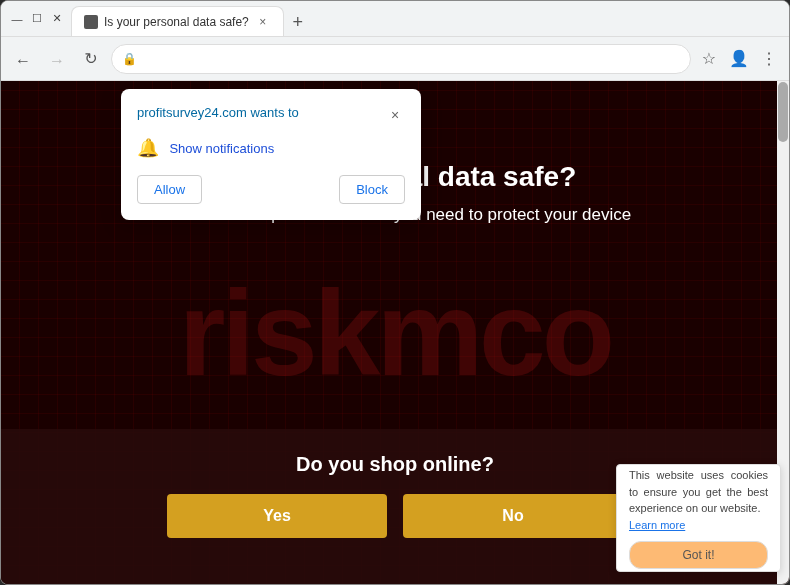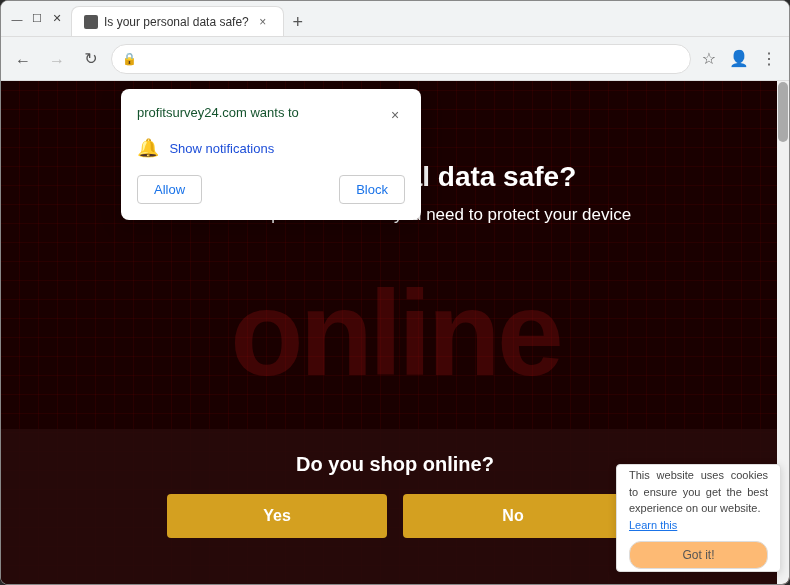--- a/index.html
+++ b/index.html
@@ -245,21 +245,21 @@
       z-index: 100;
     }
     .popup-header {
       display: flex;
       justify-content: space-between;
       align-items: flex-start;
       margin-bottom: 12px;
     }
     .popup-title {
       font-size: 13px;
-      color: #14532d;
+      color: #0369a1;
       font-weight: 400;
     }
     .popup-close {
       width: 20px; height: 20px;
       display: flex; align-items: center; justify-content: center;
       cursor: pointer;
       color: #666;
       font-size: 14px;
       border-radius: 50%;
     }
@@ -385,21 +385,21 @@
       <span class="lock-icon">🔒</span>
     </div>
     <div class="star-icon">☆</div>
     <div class="profile-icon">👤</div>
     <div class="menu-icon">⋮</div>
   </div>
 
   <div class="page-content">
     <div class="page-bg">
       <div class="bg-overlay"></div>
-      <div class="watermark">online</div>
+      <div class="watermark">riskmco</div>
     </div>
 
 
     <div class="page-text-area" style="top:50px;">
       <div class="main-heading">Is your personal data safe?</div>
       <div class="sub-heading">Take this little quiz to find out if you need to protect your device</div>
     </div>
 
     <div class="quiz-box">
       <div class="quiz-question">Do you shop online?</div>
@@ -421,21 +421,21 @@
       <div class="popup-buttons">
         <button class="allow-btn">Allow</button>
         <button class="block-btn">Block</button>
       </div>
     </div>
 
     <div class="cookie-consent">
       <div class="cookie-text">
         <span>This website uses cookies to ensure you get the best experience on our website.</span>
         <br>
-        <span class="cookie-learn-more">Learn this</span>
+        <span class="cookie-learn-more">Learn more</span>
       </div>
       <div class="cookie-got-it">Got it!</div>
     </div>
 
     <div class="scrollbar">
       <div class="scrollbar-thumb"></div>
     </div>
   </div>
 </div>
 

